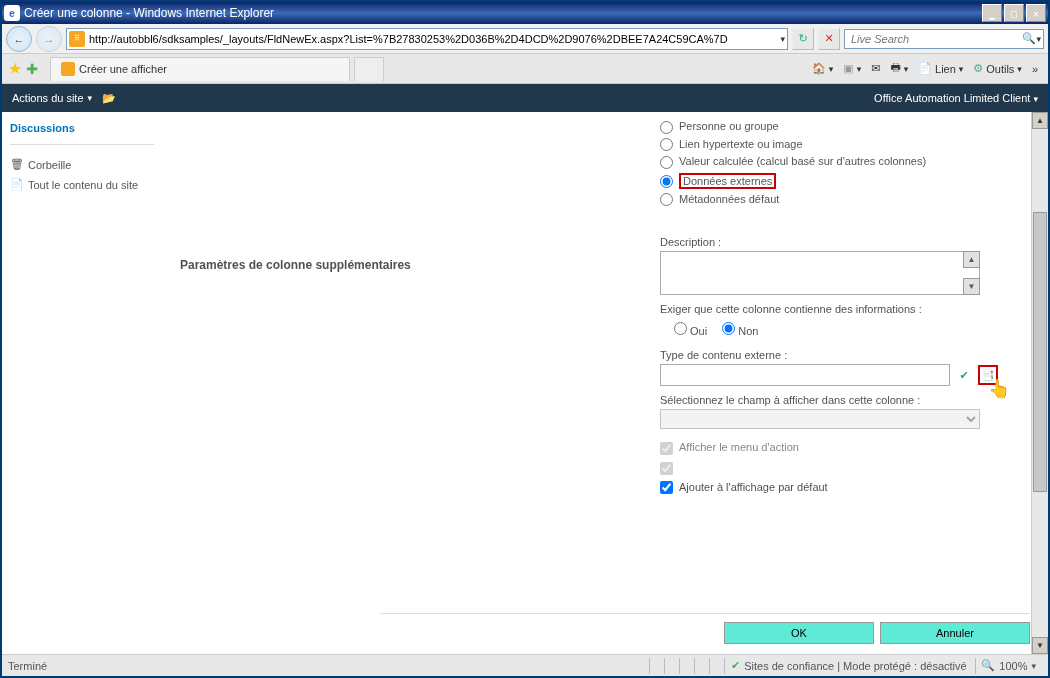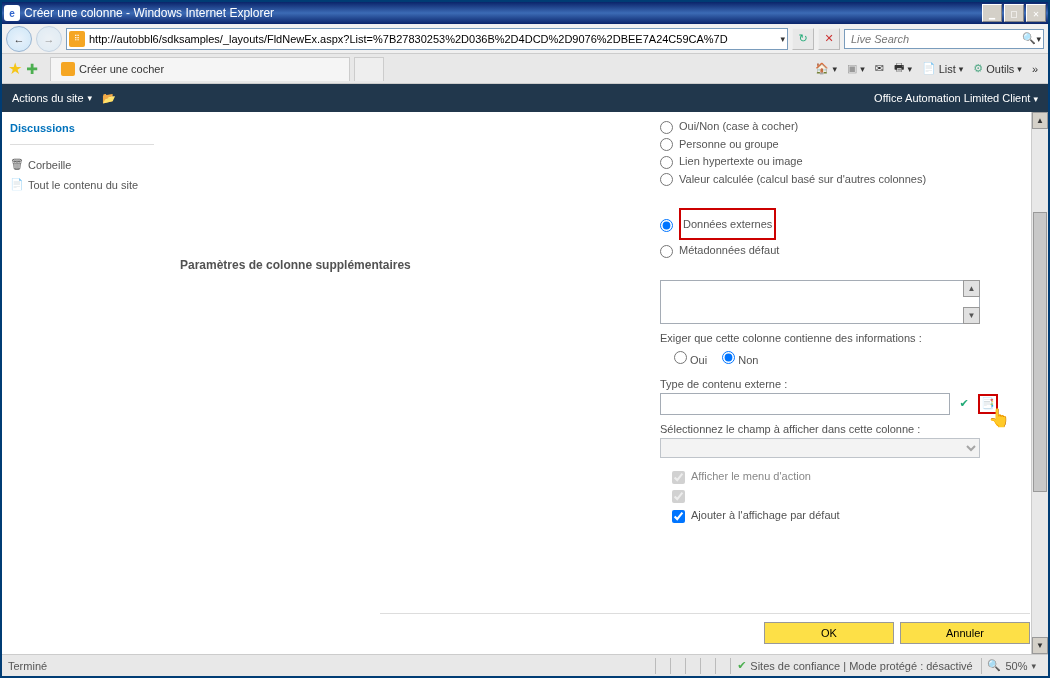--- a/index.html
+++ b/index.html
@@ -33,38 +33,38 @@
 .leftnav .sep { border-top:1px solid #ddd; margin:10px 0;}
 .leftnav .sys { display:flex; align-items:center; gap:4px; color:#555; padding:3px 0; cursor:pointer;}
 .leftnav .ico{width:14px;height:14px;display:inline-flex;}
 .main { flex:1; padding:6px 18px; position:relative; display:flex; }
 .col-left { width:480px; padding-right:20px;}
 .col-right { flex:1; }
 .section-hdr{font-weight:bold; color:#525252; font-size:12px; margin-bottom:6px;}
 .section-desc{color:#777; font-size:11px;}
 .radio-list label{display:block; color:#555; padding:2px 0;}
 .radio-list input{margin-right:6px; vertical-align:middle;}
-.highlight{border:2px solid #c00; padding:8px 2px; display:inline-block;margin-top:18px;}
+.highlight{border:2px solid #c00; padding:0 2px; display:inline-block;}
 .field-label{color:#525252; margin:8px 0 3px 0;}
 .desc-box{width:320px; height:44px; border:1px solid #a5acb5; resize:none; font-family:inherit; font-size:11px; display:block;}
 .textarea-wrap{position:relative; width:320px;}
 .scrollbtn{position:absolute; right:0; width:17px; height:17px; background:#e1e1e1; border:1px solid #999; display:flex; align-items:center; justify-content:center; font-size:8px; color:#555;}
 .req-row{color:#525252; padding:4px 0;}
 .req-row label{margin-right:12px;}
 .ect-row{display:flex; align-items:center; gap:4px;}
 .ect-row input[type=text]{width:290px; height:22px; border:1px solid #a5acb5; padding:0 4px;}
 .iconbtn{width:20px; height:20px; cursor:pointer; display:flex; align-items:center; justify-content:center; border:1px solid transparent;}
 .iconbtn.highlighted{border:2px solid #c00;}
 .cursor-hand{position:absolute; font-size:18px;}
 .sel-field{width:320px; height:20px; border:1px solid #a5acb5; background:#eee;}
-.chk-row{color:#888; padding:4px 0 2px 0;margin-left:12px;}
+.chk-row{color:#888; padding:4px 0 2px 0;}
 .chk-row.active{color:#525252;}
 .chk-row input{margin-right:6px; vertical-align:middle;}
 .btnrow{position:absolute; bottom:10px; right:18px; display:flex; gap:6px; border-top:1px solid #ddd; padding-top:8px; width:650px; justify-content:flex-end;}
-.btn{width:130px; height:22px; border:1px solid #999; background:#fde047; cursor:pointer; font-size:11px;}
+.btn{width:150px; height:22px; border:1px solid #999; background:#5eead4; cursor:pointer; font-size:11px;}
 .vscroll{position:absolute; right:0; top:0; bottom:0; width:17px; background:#e8e8e8; border-left:1px solid #ccc;}
 .vscroll .thumb{position:absolute; left:1px; right:1px; top:100px; height:280px; background:#c8c8c8; border:1px solid #999;}
 .vscroll .arr{position:absolute; left:0; right:0; height:17px; background:#d4d0c8; border:1px solid #999; display:flex; align-items:center; justify-content:center; font-size:8px;}
 .statusbar{height:22px; background:#e8e8e8; border-top:1px solid #ccc; display:flex; align-items:center; padding:0 6px; font-size:11px; color:#555; gap:2px;}
 .statusbar .seg{border-left:1px solid #bbb; height:16px; padding:0 6px; display:flex; align-items:center; gap:4px;}
 .statusbar .fill{flex:1;}
 .tabbar .blank-tab{width:30px;height:24px;border:1px solid #ccc;border-bottom:none;background:#eee;}
 .chev{font-size:9px;}
 .green-check{color:#4caf50;}
 </style>
@@ -106,42 +106,42 @@
       <span class="chev">▾</span>
     </div>
   </div>
 
   <div class="tabbar">
     <span style="color:#f5c518;font-size:16px;">★</span>
     <span style="color:#4caf50;font-size:14px;">✚</span>
     <div style="width:4px"></div>
     <div class="tab">
       <span class="favicon"></span>
-      <span>Créer une cocher</span>
+      <span>Créer une afficher</span>
     </div>
     <div class="blank-tab"></div>
     <div class="tabbar-right">
       <div class="tb-item">
           <span>🏠</span>
           <span class="chev">▾</span>
         </div>
       <div class="tb-item">
           <span style="color:#999">▣</span>
           <span class="chev">▾</span>
         </div>
       <div class="tb-item">
           <span>✉</span>
         </div>
       <div class="tb-item">
           <span>🖶</span>
           <span class="chev">▾</span>
         </div>
       <div class="tb-item">
           <span>📄</span>
-          <span>List</span>
+          <span>Lien</span>
           <span class="chev">▾</span>
         </div>
       <div class="tb-item">
           <span style="color:#5a8">⚙</span>
           <span>Outils</span>
           <span class="chev">▾</span>
         </div>
       <span style="padding:0 4px;">»</span>
     </div>
   </div>
@@ -173,29 +173,29 @@
     </div>
 
     <div class="main">
       <div class="col-left">
         <div style="height:140px"></div>
         <div class="section-hdr">Paramètres de colonne supplémentaires</div>
       </div>
 
       <div class="col-right">
         <div class="radio-list">
-          <label><input type="radio" name="ct" style=""><span>Oui/Non (case à cocher)</span></label>
           <label><input type="radio" name="ct" style=""><span>Personne ou groupe</span></label>
           <label><input type="radio" name="ct" style=""><span>Lien hypertexte ou image</span></label>
           <label><input type="radio" name="ct" style=""><span>Valeur calculée (calcul basé sur d'autres colonnes)</span></label>
           <label><input type="radio" name="ct" checked="" style=""><span class="highlight">Données externes</span></label>
           <label><input type="radio" name="ct" style=""><span>Métadonnées défaut</span></label>
         </div>
 
         <div style="height:20px"></div>
+        <div class="field-label">Description :</div>
         <div class="textarea-wrap">
           <textarea class="desc-box" style=""></textarea>
           <div class="scrollbtn" style="top:0">▲</div>
           <div class="scrollbtn" style="bottom:0">▼</div>
         </div>
 
         <div class="field-label">Exiger que cette colonne contienne des informations :</div>
         <div class="req-row" style="padding-left:14px">
           <label><input type="radio" name="req" style=""> <span>Oui</span></label>
           <label><input type="radio" name="req" checked="" style=""> <span>Non</span></label>
@@ -242,17 +242,17 @@
       <div class="seg"></div>
       <div class="seg"></div>
       <div class="seg"></div>
       <div class="seg"></div>
     <div class="seg">
       <span class="green-check">✔</span>
       <span>Sites de confiance | Mode protégé : désactivé</span>
     </div>
     <div class="seg">
       <span>🔍</span>
-      <span>50%</span>
+      <span>100%</span>
       <span class="chev">▾</span>
     </div>
   </div>
 </div>
 
 </body></html>

